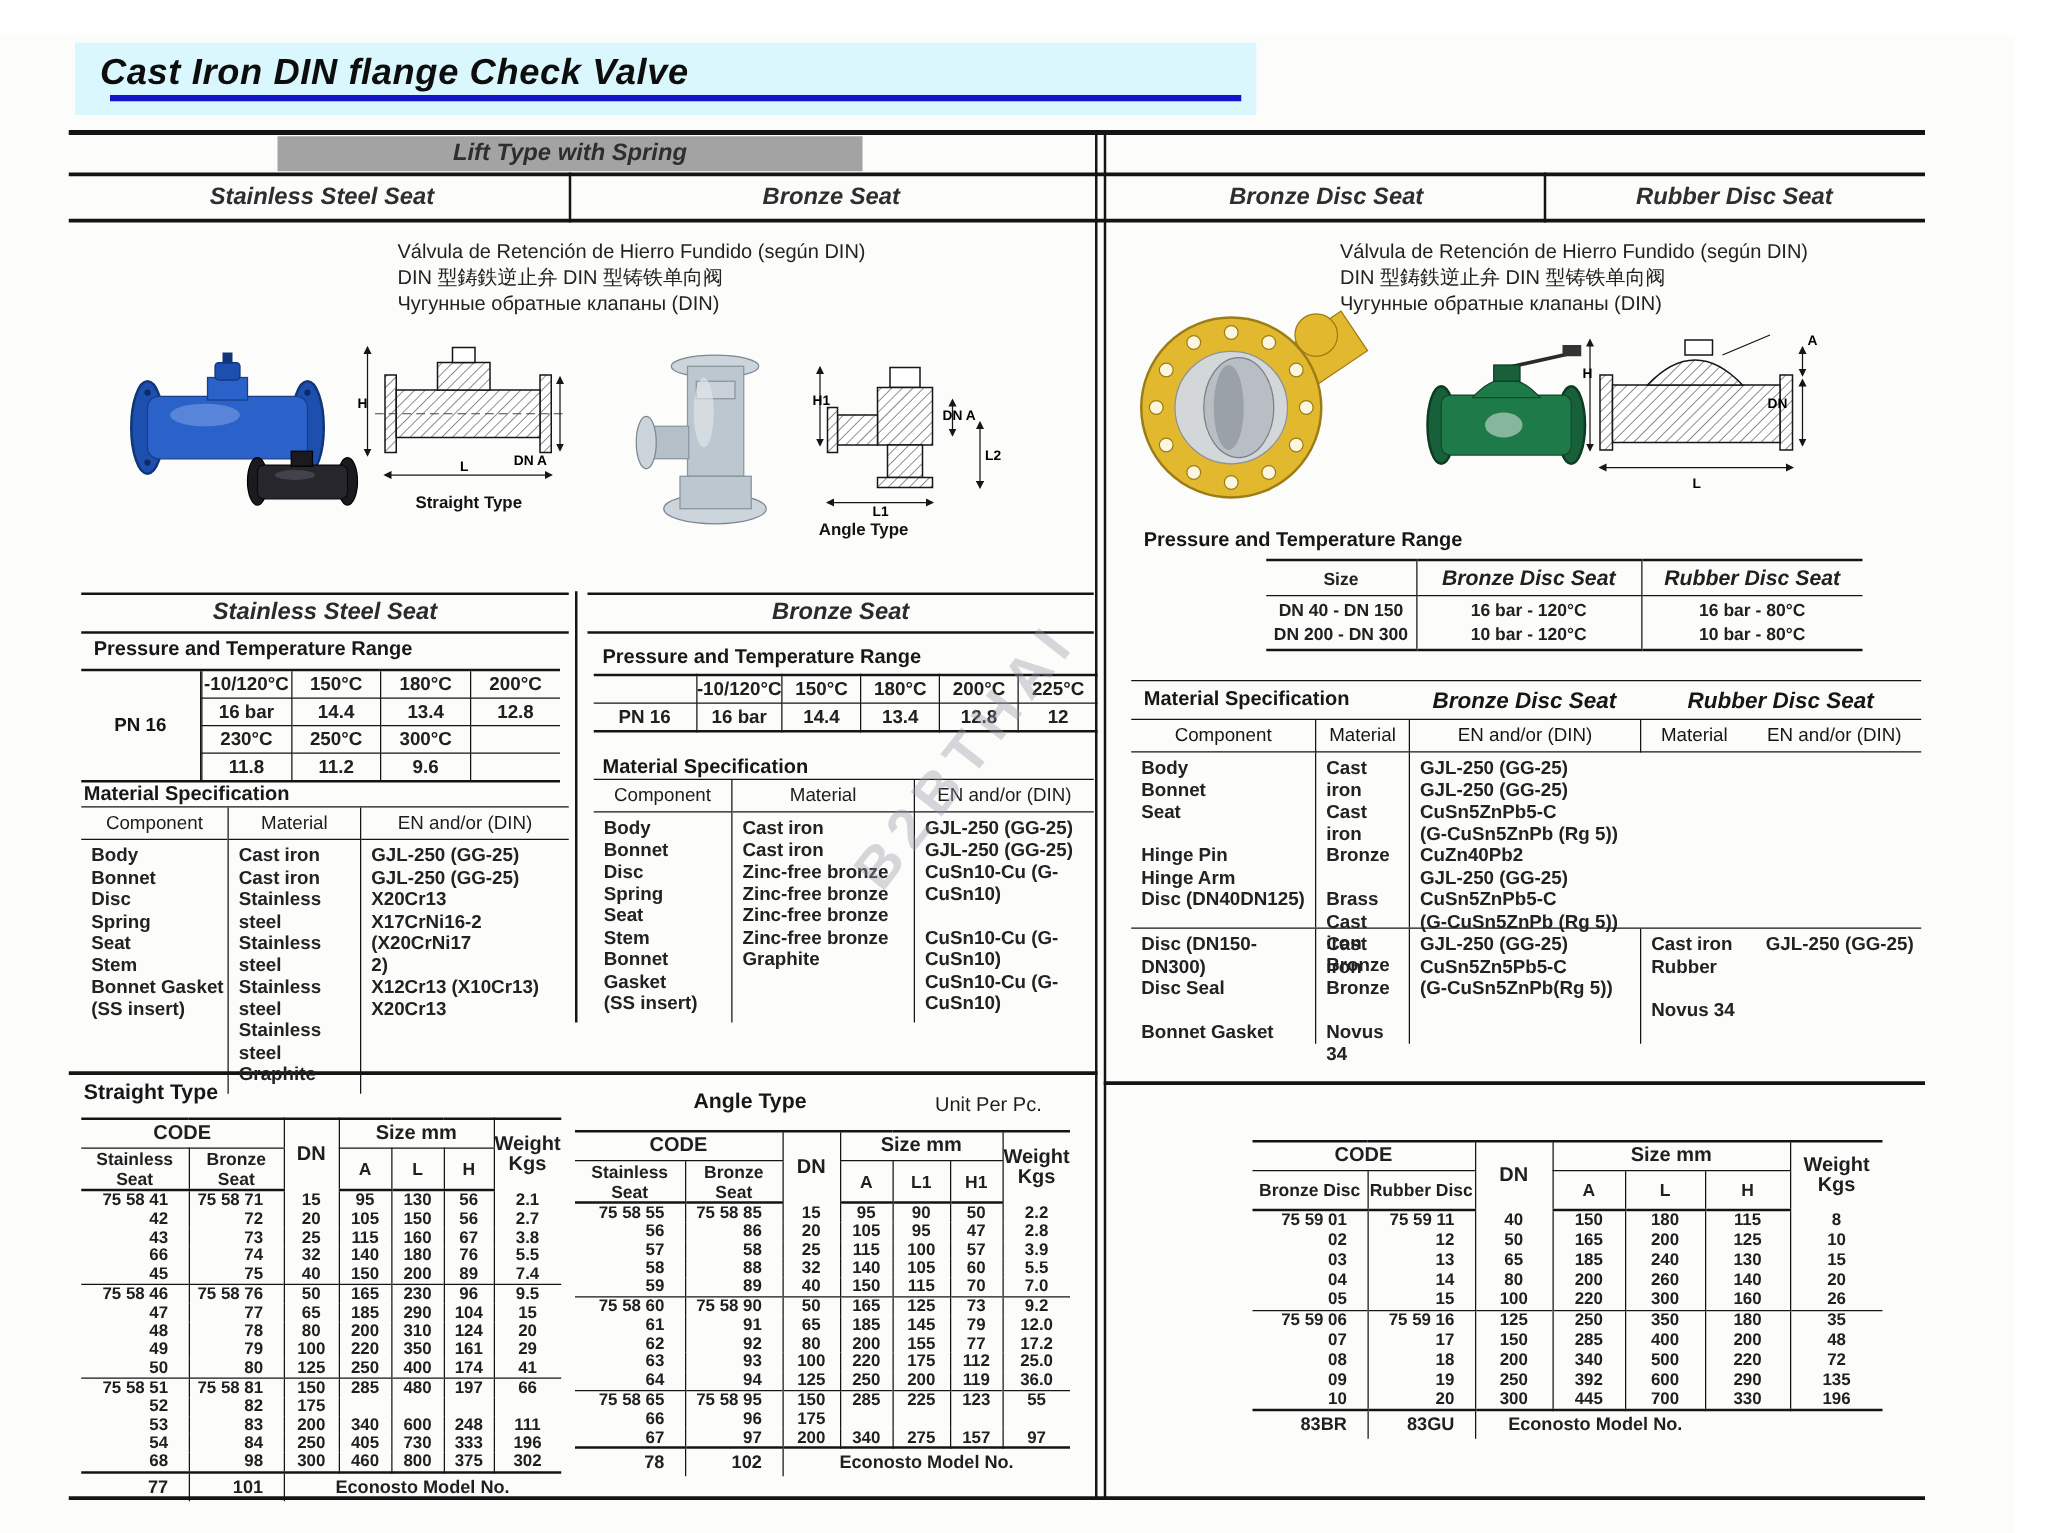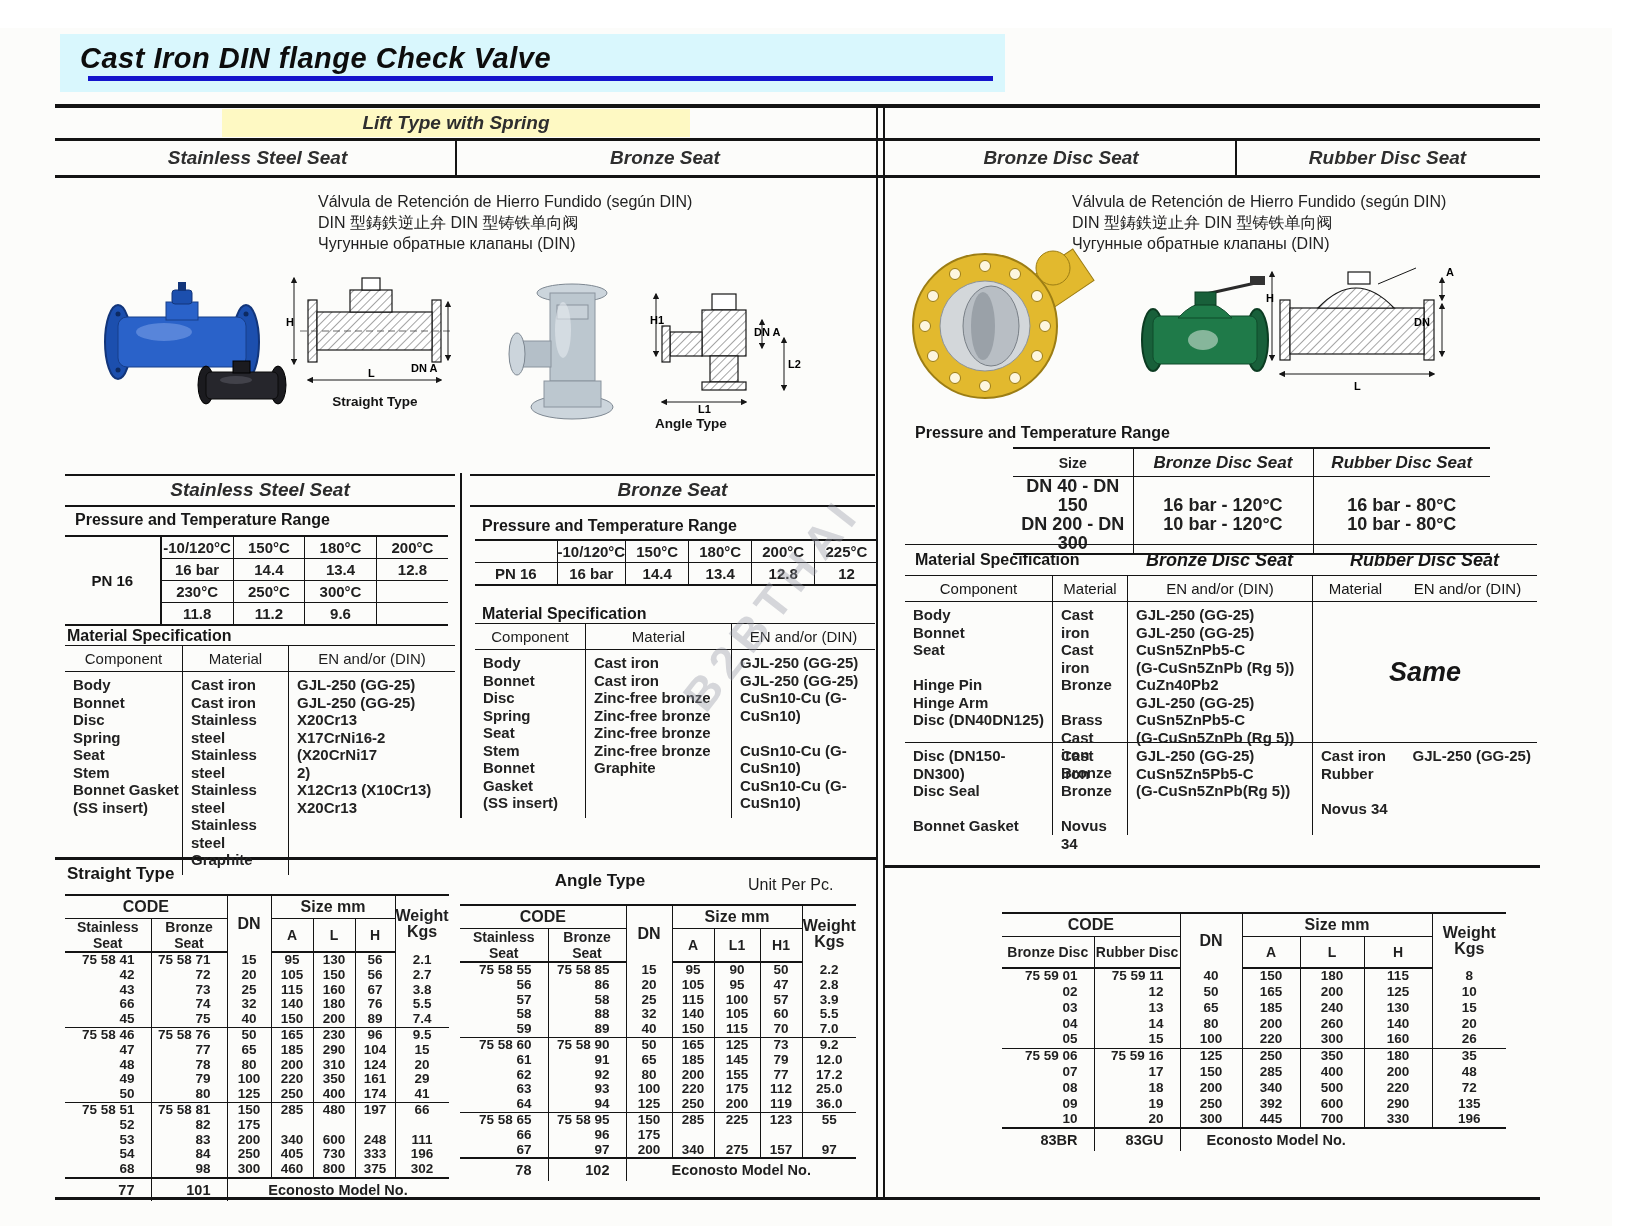--- a/index.html
+++ b/index.html
@@ -7,21 +7,21 @@
         font-family:"Liberation Sans","DejaVu Sans",sans-serif;color:#161616;overflow:hidden;margin-top:28px;}
   .abs{position:absolute;}
   .hline{position:absolute;background:#141414;}
   .vline{position:absolute;background:#141414;}
   .bi{font-weight:bold;font-style:italic;}
   .ctr{text-align:center;}
   
   .title-band{position:absolute;left:60px;top:6px;width:945px;height:58px;background:#d9f7fd;}
   .title-band h1{margin:0;padding:8px 0 0 20px;font-size:29px;font-style:italic;font-weight:bold;color:#0d0d0d;letter-spacing:.5px;}
   .title-rule{position:absolute;left:88px;top:48px;width:905px;height:5px;background:#1414cc;}
-  .green-hl{position:absolute;height:28px;line-height:28px;background:#fef9c3;text-align:center;
+  .green-hl{position:absolute;height:28px;line-height:28px;background:#a3a3a3;text-align:center;
             font-weight:bold;font-style:italic;font-size:19px;color:#2e2e2e;}
   .seat-hdr{position:absolute;height:32px;line-height:31px;text-align:center;
             font-weight:bold;font-style:italic;font-size:19px;color:#2e2e2e;}
   .desc{position:absolute;font-size:16px;line-height:21px;white-space:pre-line;color:#222;}
   
   .sect-band{position:absolute;border-top:2px solid #141414;border-bottom:2px solid #141414;
              text-align:center;font-weight:bold;font-style:italic;font-size:19px;color:#2b2b2b;
              height:29px;line-height:28px;}
   .small-title{position:absolute;font-size:16px;font-weight:bold;color:#171717;}
   
@@ -40,21 +40,21 @@
   table.pt.solo td:last-child{border-right:none;}
   
   table.pt2{border-collapse:collapse;table-layout:fixed;position:absolute;}
   table.pt2 td{border:1.1px solid #141414;text-align:center;padding:0;color:#202020;}
   table.pt2 td:first-child{border-left:none;}
   table.pt2 td:last-child{border-right:none;}
   table.pt2 tr:first-child td{border-top:2px solid #141414;}
   table.pt2 tr:last-child td{border-bottom:2px solid #141414;}
   table.pt2 tr.h td{height:27px;font-size:14px;font-weight:bold;}
   table.pt2 tr.h td.bi{font-size:17px;font-style:italic;}
-  table.pt2 tr.dn td{height:42px;font-size:18px;font-weight:bold;white-space:pre-line;line-height:19px;}
+  table.pt2 tr.dn td{height:42px;font-size:14px;font-weight:bold;white-space:pre-line;line-height:19px;}
   table.pt2 tr.mx td{height:22px;font-size:14px;font-weight:bold;}
   
   .ms{position:absolute;display:flex;border-top:1.8px solid #141414;}
   .ms .col{box-sizing:border-box;}
   .ms .col + .col{border-left:1.2px solid #141414;}
   .ms .h{display:block;text-align:center;height:25px;line-height:25px;border-bottom:1.8px solid #141414;
          font-size:15px;color:#1d1d1d;}
   .ms .bdy{display:block;white-space:pre-line;font-size:15px;line-height:17.5px;font-weight:bold;
            padding:4px 2px 6px 8px;color:#222;}
   
@@ -456,21 +456,20 @@
 Cast iron
 Bronze</div>
       <div class="bdy" style="width:185px">GJL-250 (GG-25)
 GJL-250 (GG-25)
 CuSn5ZnPb5-C
 (G-CuSn5ZnPb (Rg 5))
 CuZn40Pb2
 GJL-250 (GG-25)
 CuSn5ZnPb5-C
 (G-CuSn5ZnPb (Rg 5))</div>
-      <div class="same-cell" style="width:225px">Same</div>
     </div>
     <div class="msrow b2row" style="height:92px">
       <div class="bdy" style="width:147px">Disc (DN150-DN300)
 Disc Seal
 
 Bonnet Gasket</div>
       <div class="bdy" style="width:75px">Cast iron
 Bronze
 
 Novus 34</div>

